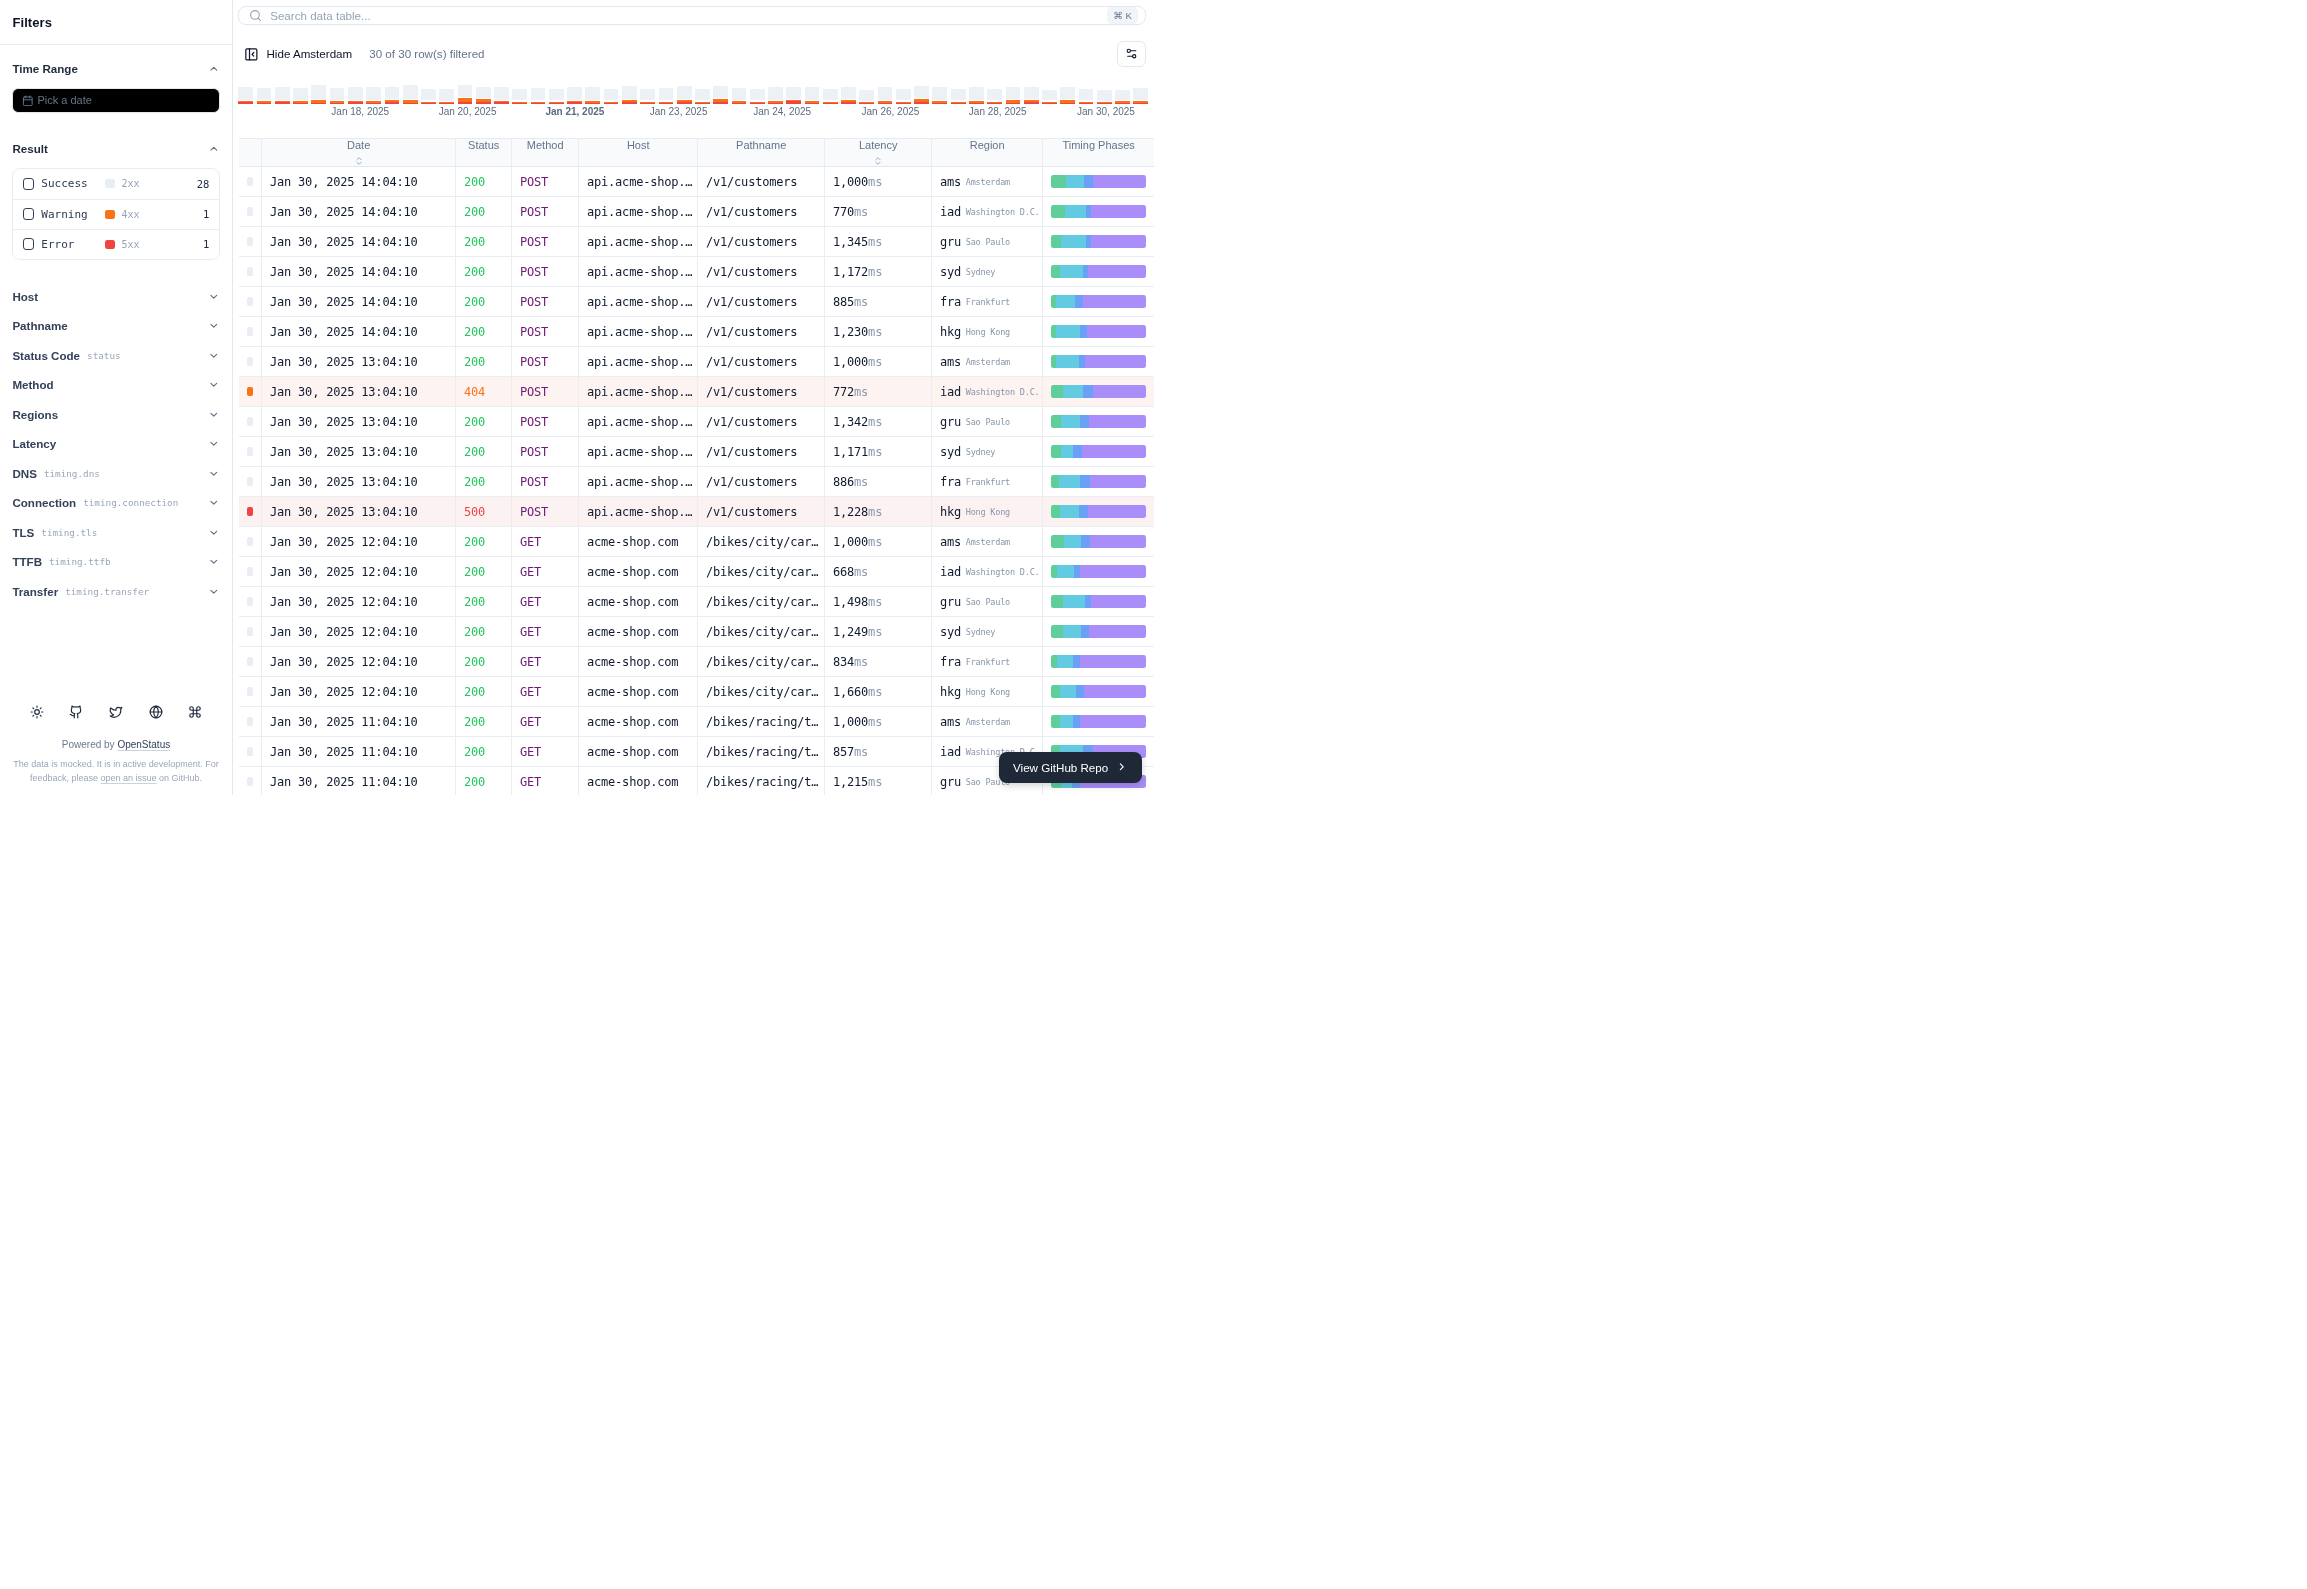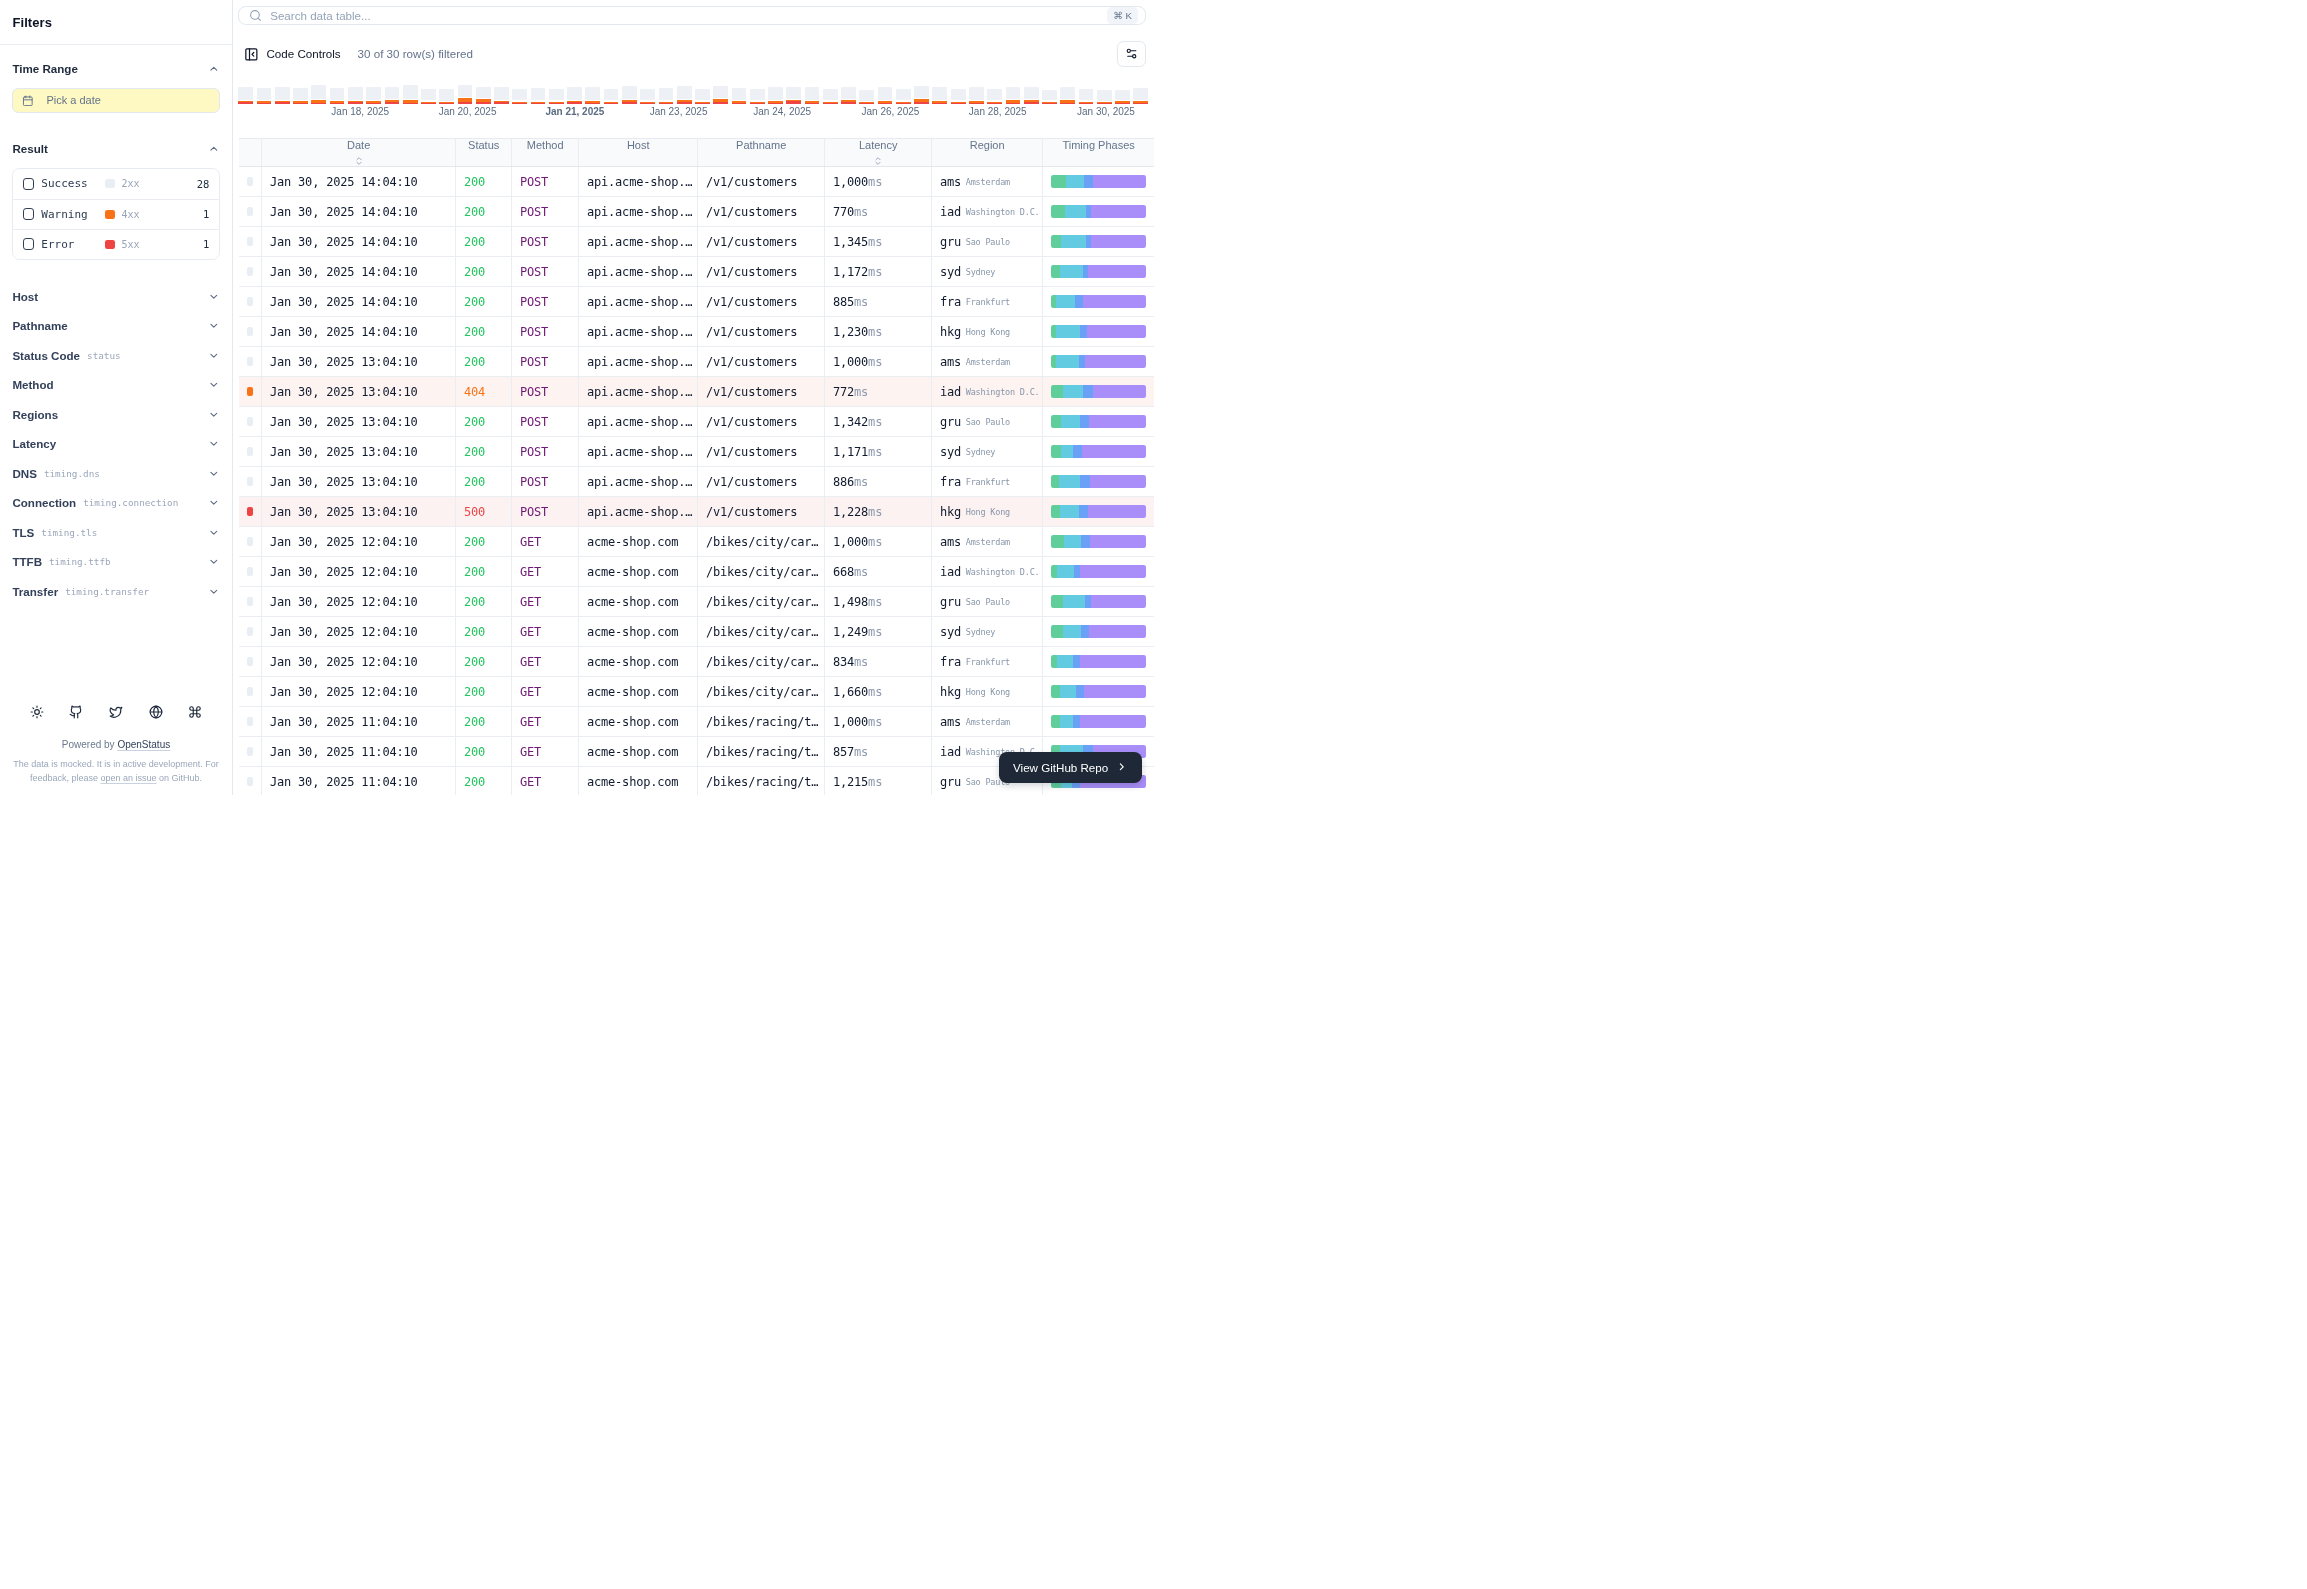--- a/index.html
+++ b/index.html
@@ -12,21 +12,21 @@
     display:flex; flex-direction:column; background:#fff; }
   .sb-header { padding:14.7px 12.4px; border-bottom:0.8px solid #e9edf2; }
   .sb-title { font-size:13px; font-weight:700; color:#0b1324; letter-spacing:0.1px; }
   .sb-body { padding:12.4px 12.4px 0; flex:1; overflow:hidden; }
   .sec-header { display:flex; align-items:center; justify-content:space-between;
     margin:4.7px 0 12.4px; cursor:pointer; }
   .sec-label { font-size:11.6px; font-weight:700; color:#1f2a3c; }
   .icon { display:inline-flex; align-items:center; justify-content:center; }
   .icon svg { display:block; }
   .date-btn { width:100%; height:25px; border:0.8px solid #e3e8ef; border-radius:6.2px;
-    background:#fef9c3; display:flex; align-items:center; gap:13px; padding:0 8.5px;
+    background:#000000; display:flex; align-items:center; gap:4px; padding:0 8.5px;
     color:#64748b; font-size:11px; cursor:pointer; margin-bottom:29.5px; }
   .result-list { border:0.8px solid #e6eaf1; border-radius:7.8px; margin-bottom:22px; overflow:hidden; }
   .result-item { display:flex; align-items:center; height:30px; padding:0 9.3px; gap:7px;
     border-top:0.8px solid #e9edf2; cursor:pointer; background:#fff; }
   .result-item:first-child { border-top:none; }
   .checkbox { width:11.6px; height:11.6px; min-width:11.6px; border:1.2px solid #303c50; border-radius:3.1px; background:#fff; }
   .ri-label { font-family:"DejaVu Sans Mono", monospace; font-size:11px; color:#2b3okay648; color:#2c3a50; width:57px; }
   .chip { width:9.3px; height:9.3px; min-width:9.3px; border-radius:2.3px; }
   .ri-code { font-family:"DejaVu Sans Mono", monospace; font-size:10px; color:#97a3b6; }
   .ri-count { margin-left:auto; font-family:"DejaVu Sans Mono", monospace; font-size:10.5px; color:#222e42; }
@@ -316,21 +316,21 @@
 
     <div class="controls-row">
       <button class="hide-controls">
         <span class="icon">
           <svg width="14.7" height="14.7" viewBox="0 0 24 24" fill="none" stroke="#0d1526" stroke-width="2" stroke-linecap="round" stroke-linejoin="round">
               <rect x="3" y="3" width="18" height="18" rx="2"></rect>
               <path d="M9 3v18"></path>
               <path d="m16 15-3-3 3-3"></path>
             </svg>
         </span>
-        <span>Code Controls</span>
+        <span>Hide Amsterdam</span>
       </button>
       <span class="filtered">30 of 30 row(s) filtered</span>
       <button class="settings-btn">
         <span class="icon">
           <svg width="13" height="13" viewBox="0 0 24 24" fill="none" stroke="#0d1526" stroke-width="2" stroke-linecap="round" stroke-linejoin="round">
               <path d="M20 7h-9"></path>
               <path d="M14 17H5"></path>
               <circle cx="17" cy="17" r="3"></circle>
               <circle cx="7" cy="7" r="3"></circle>
             </svg>

